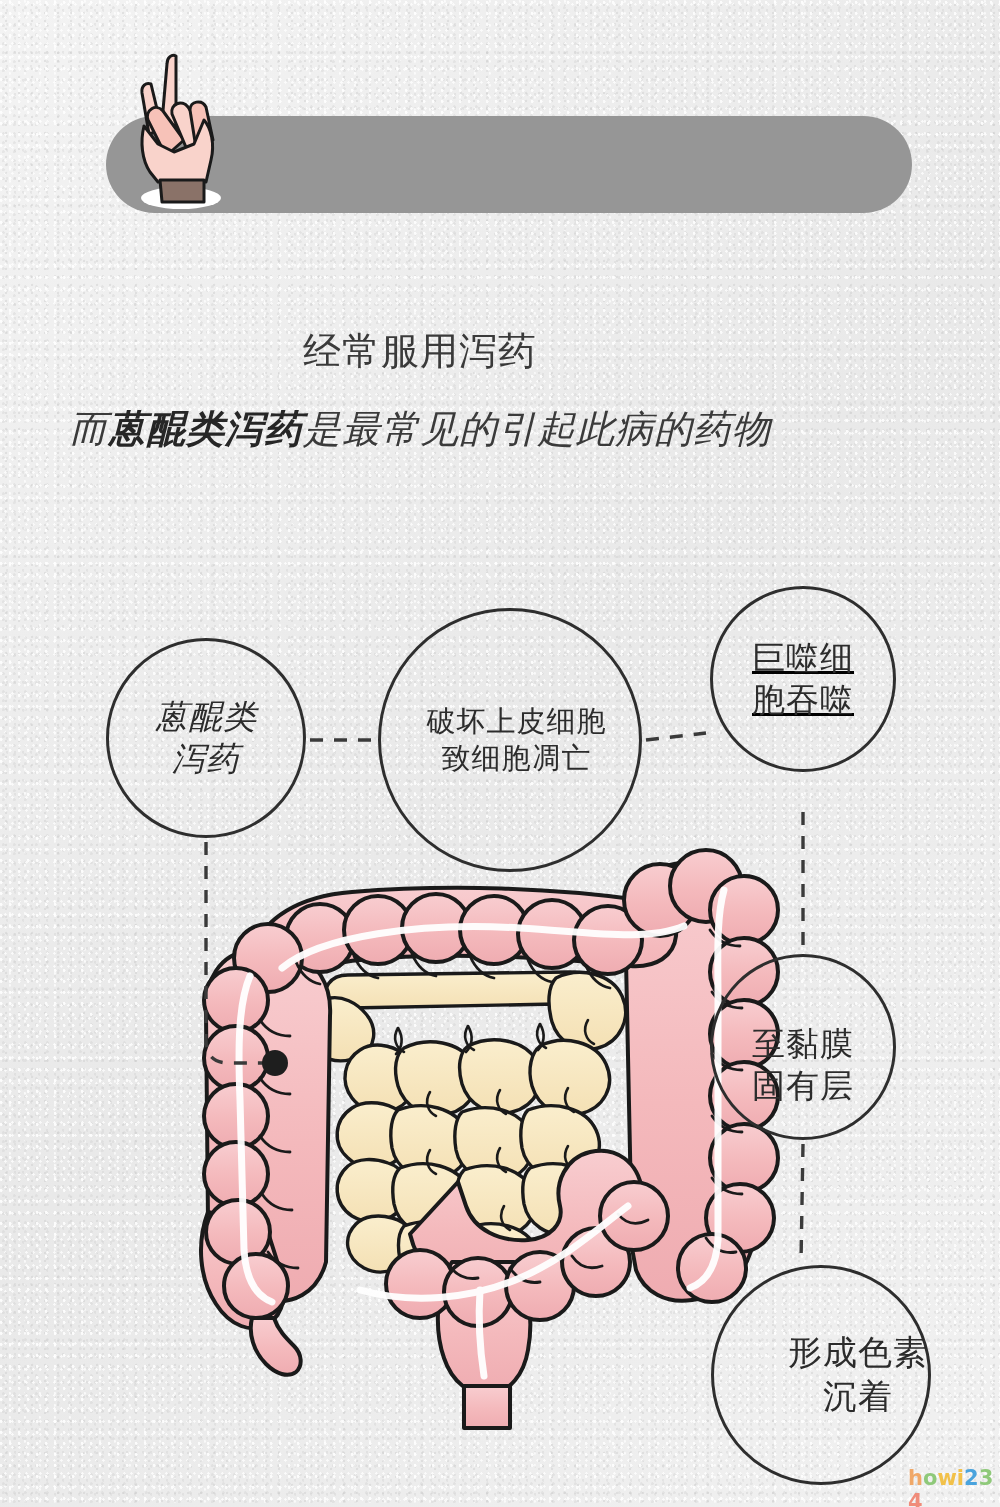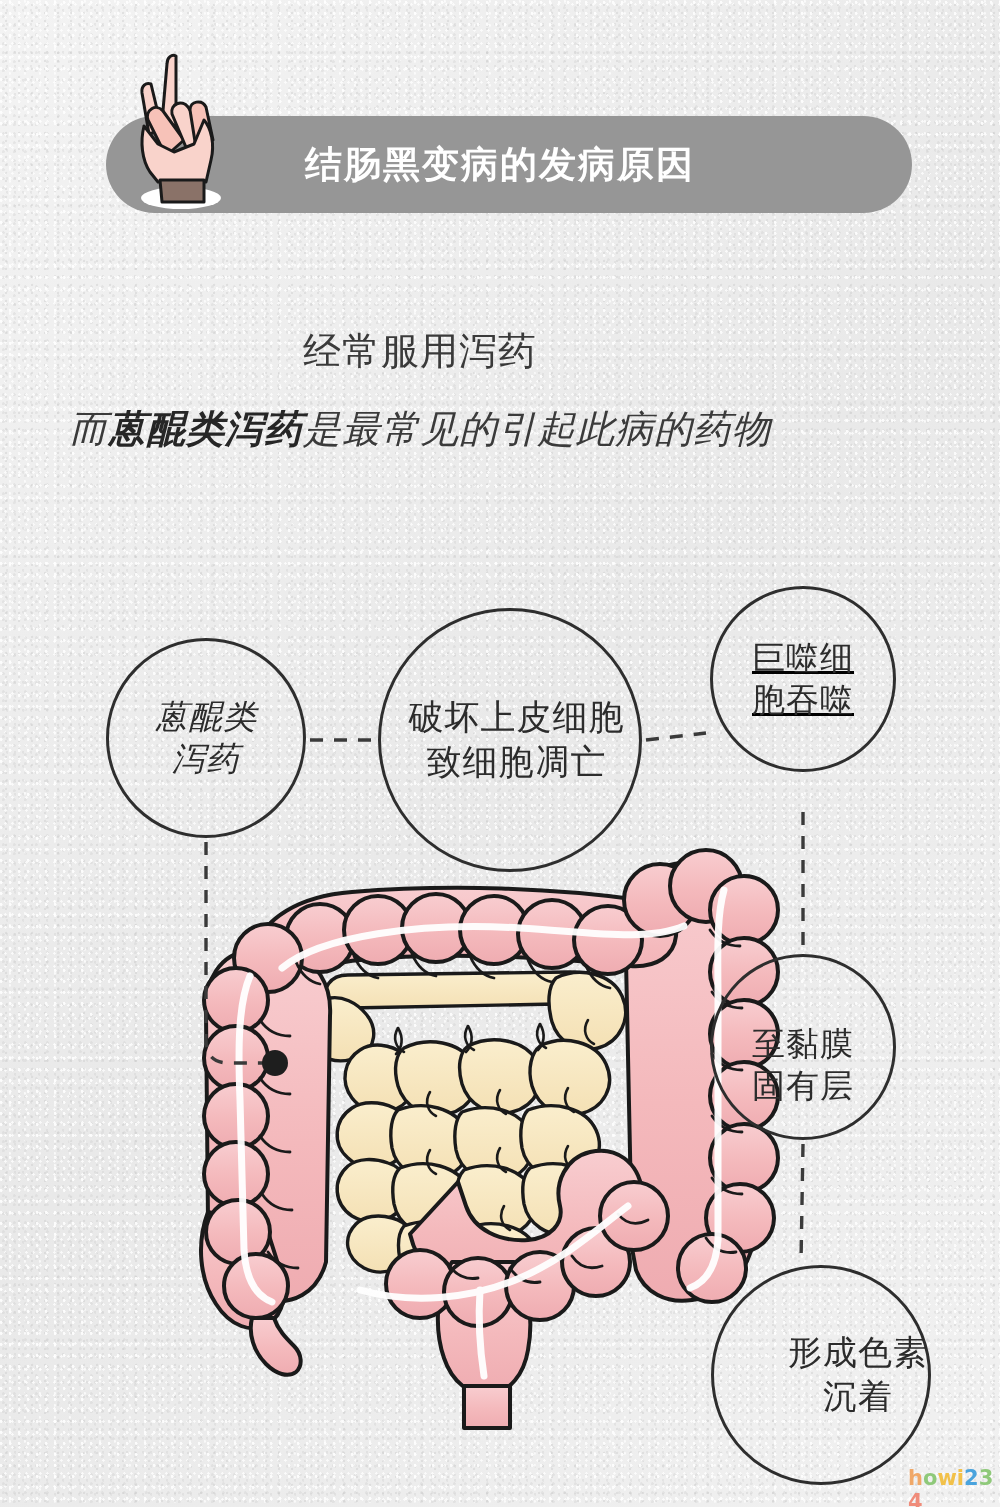--- a/index.html
+++ b/index.html
@@ -114,21 +114,21 @@
     color: #2c2c2c;
     line-height: 1.28;
     letter-spacing: 1px;
     white-space: pre-line;
   }
 
   #node-1 { left: 106px;  top: 638px;  width: 200px; height: 200px; }
   #node-1 .node-label { font-size: 33px; font-style: italic; }
 
   #node-2 { left: 378px;  top: 608px;  width: 264px; height: 264px; }
-  #node-2 .node-label { font-size: 35px; margin-left: 13px; }
+  #node-2 .node-label { font-size: 29px; margin-left: 13px; }
 
   #node-3 { left: 710px;  top: 586px;  width: 186px; height: 186px; text-decoration: underline; }
   #node-3 .node-label { font-size: 33px; }
 
   #node-4 { left: 710px;  top: 954px;  width: 186px; height: 186px; }
   #node-4 .node-label { font-size: 33px; margin-top: 36px; }
 
   #node-5 { left: 711px;  top: 1265px; width: 220px; height: 220px; justify-content: flex-end; }
   #node-5 .node-label { font-size: 34px; }
 
@@ -153,21 +153,20 @@
 </style>
 </head>
 <body>
 
 <div id="paper-texture"></div>
 
 <div id="header">
 
   <div id="title-banner"></div>
 
-  <div id="title-text">结肠黑变病的发病原因</div>
 
   <svg id="hand-icon" viewBox="0 0 126 164">
     <ellipse cx="63" cy="150" rx="40" ry="11" fill="#ffffff"></ellipse>
     <path d="M58 8 C54 6 49 9 49 16 L44 74 L58 78 Z" fill="#f9d3cb" stroke="#1a1a1a" stroke-width="3" stroke-linejoin="round"></path>
     <path d="M33 36 C28 34 23 38 24 45 L31 86 L44 82 Z" fill="#f9d3cb" stroke="#1a1a1a" stroke-width="3" stroke-linejoin="round"></path>
     <path d="M30 72 C27 62 38 55 45 63 L66 92 L48 108 Z" fill="#f7c2b8" stroke="#1a1a1a" stroke-width="3" stroke-linejoin="round"></path>
     <path d="M54 66 C52 56 64 51 70 59 L88 88 L70 104 Z" fill="#f9d3cb" stroke="#1a1a1a" stroke-width="3" stroke-linejoin="round"></path>
     <path d="M72 62 C72 53 84 51 88 59 L95 92 L78 100 Z" fill="#f7c2b8" stroke="#1a1a1a" stroke-width="3" stroke-linejoin="round"></path>
     <path d="M26 78 C22 94 24 112 32 124 L40 134 L88 134 L93 112
              C97 96 93 80 86 72 L76 96 L56 104 L40 96 Z" fill="#f9d3cb" stroke="#1a1a1a" stroke-width="3" stroke-linejoin="round"></path>

